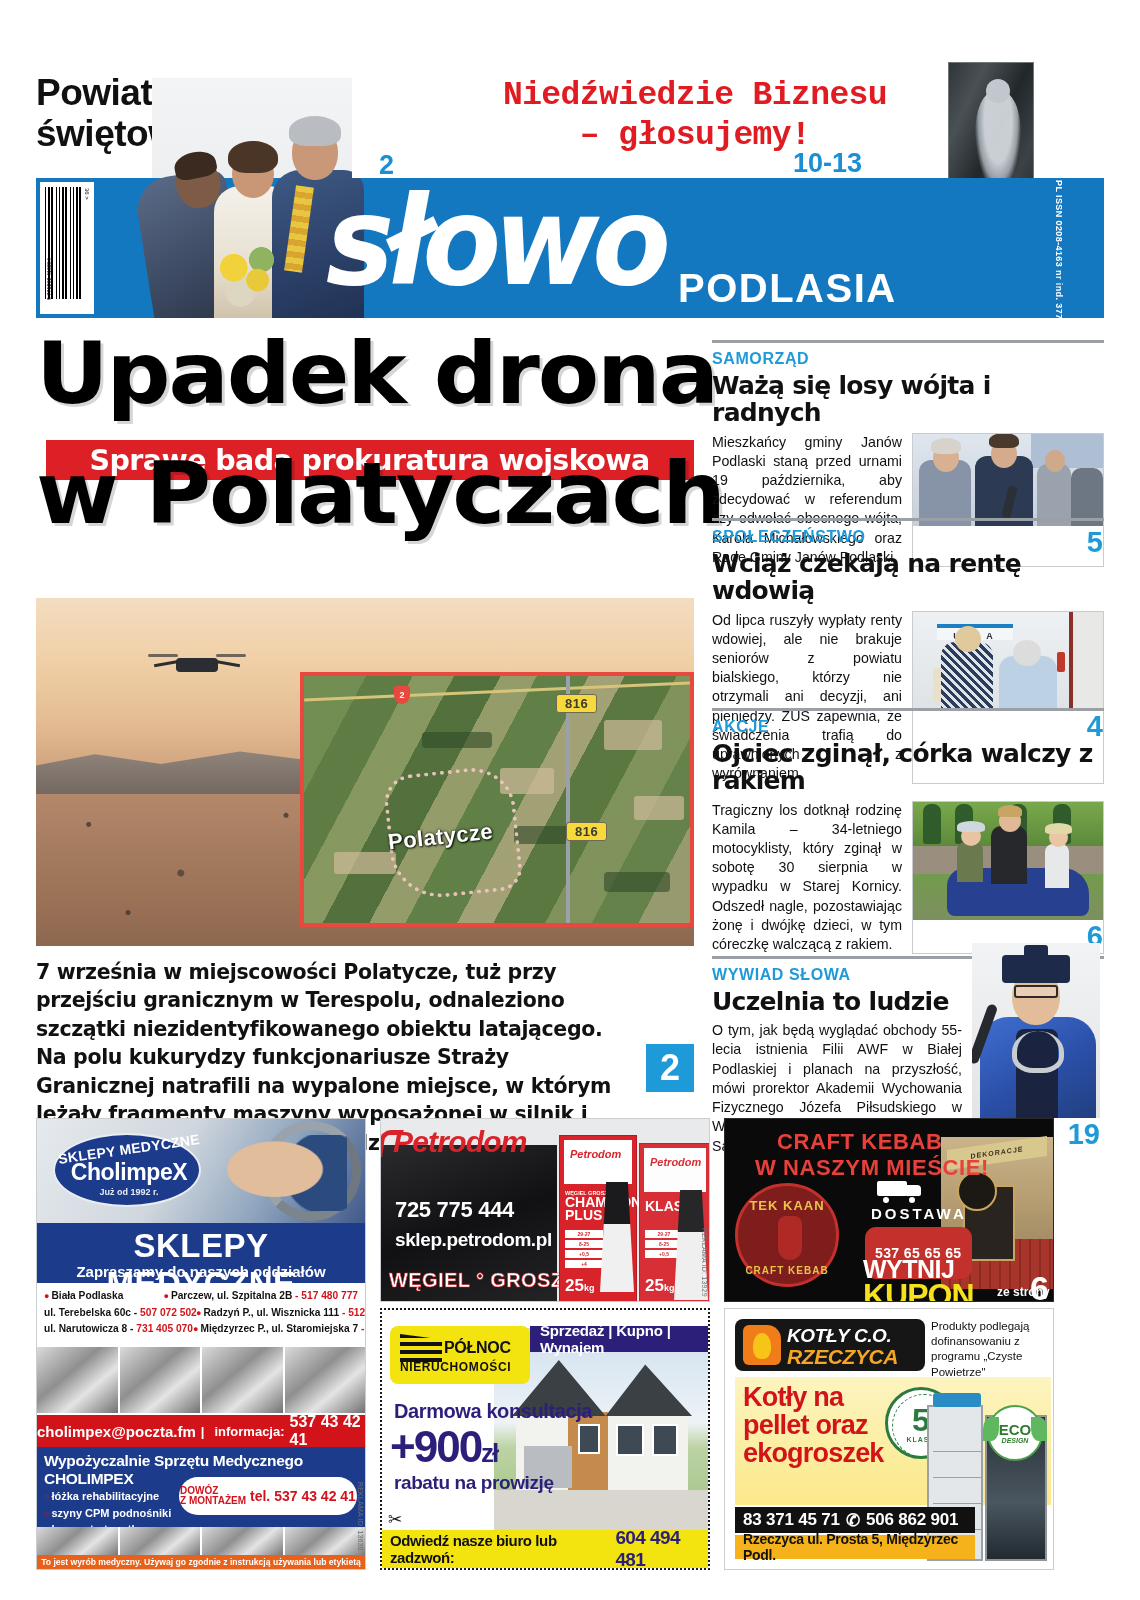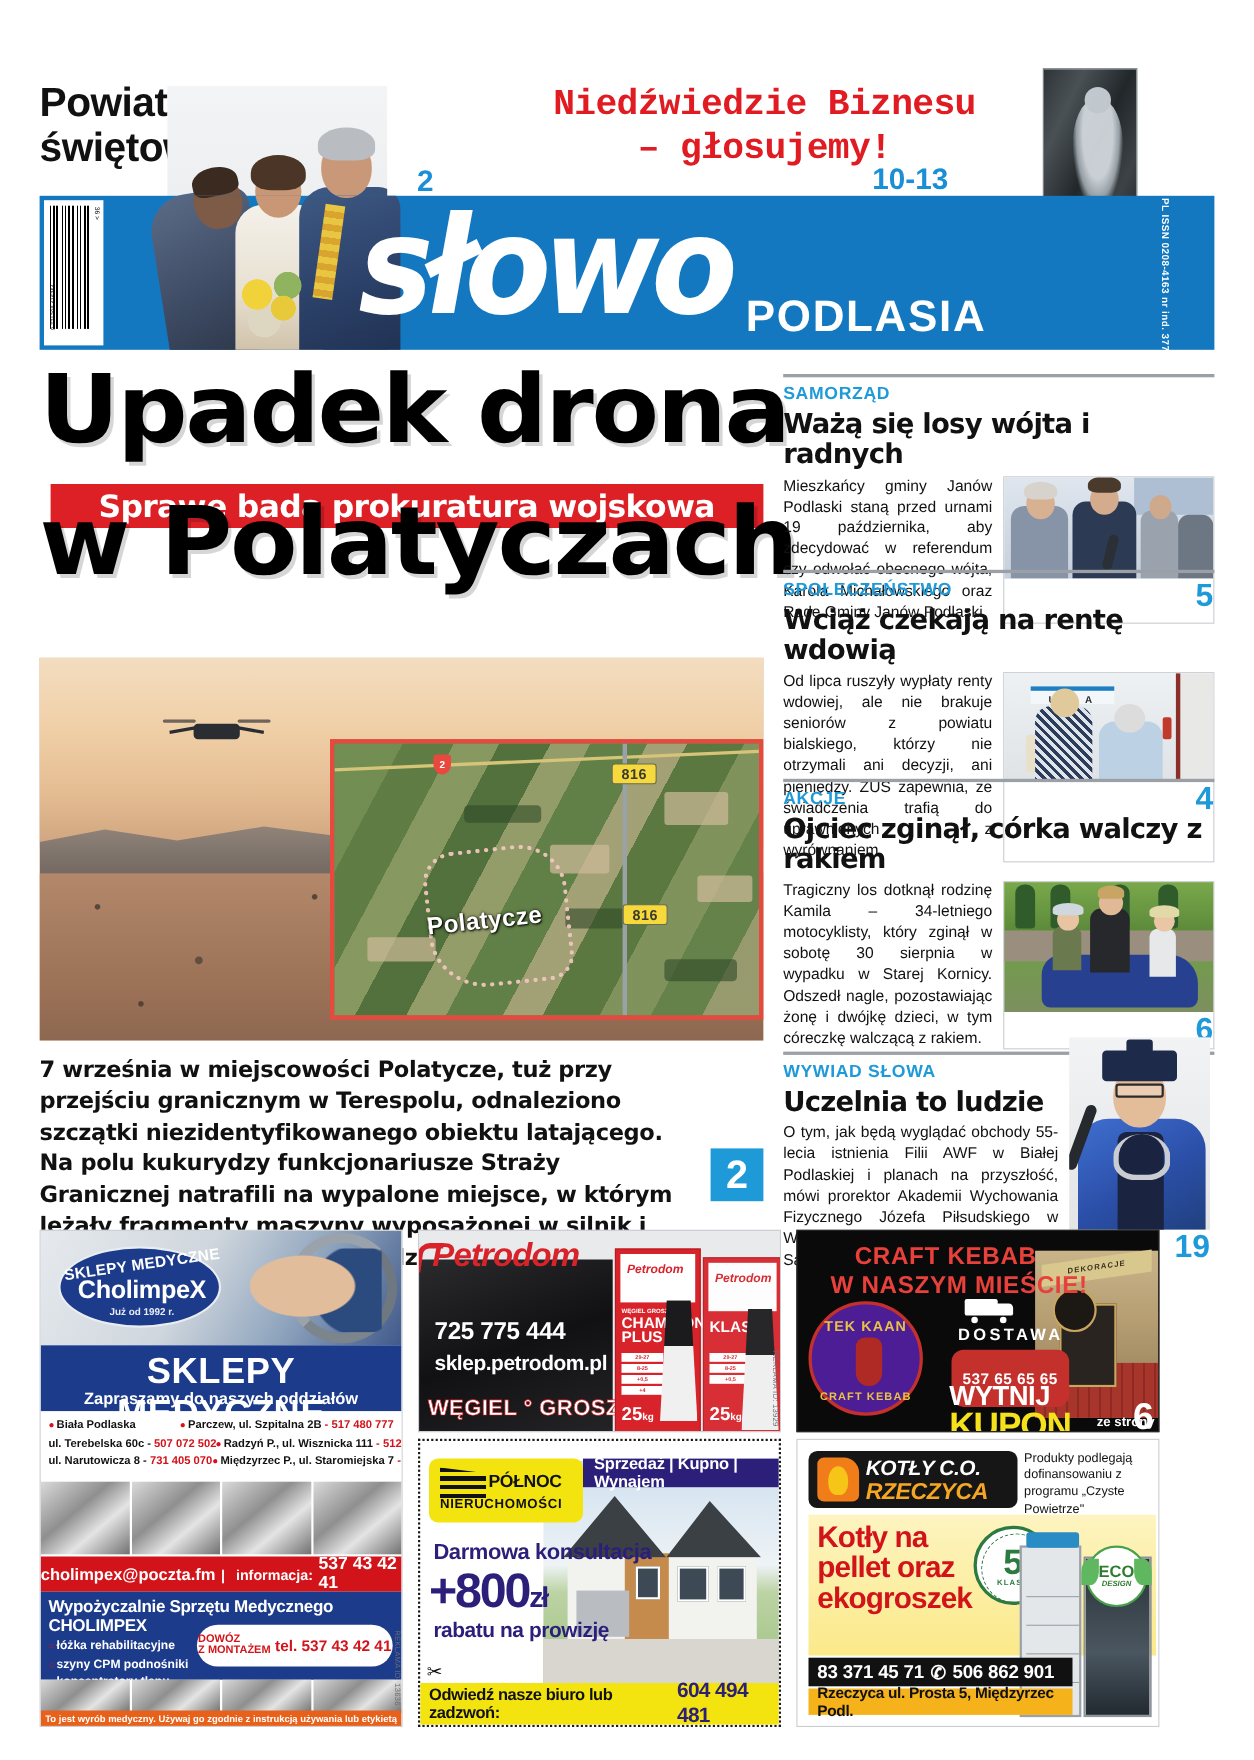--- a/index.html
+++ b/index.html
@@ -426,21 +426,21 @@
     display:flex; align-items:center; padding-left:8px; }
   .pf-a { font-size:15px; font-weight:800; color:#111; letter-spacing:-.4px; }
   .pf-b { font-size:19px; font-weight:800; color:#2b1f7a; letter-spacing:-.6px; margin-left:6px; }
   .scissor { position:absolute; left:6px; bottom:38px; font-size:17px; color:#111; }
 
   
   .keb { left:688px; top:0; width:330px; height:184px; background:#0a0a0a; border:1px solid #2a2a2a; }
   .keb-t1 { position:absolute; left:52px; top:10px; font-size:22px; font-weight:800; color:#e8403a; letter-spacing:.6px; }
   .keb-t2 { position:absolute; left:30px; top:36px; font-size:22px; font-weight:800; color:#e8403a; letter-spacing:.6px; }
   .keb-circle { position:absolute; left:10px; top:64px; width:104px; height:104px; border-radius:50%;
-    border:3px solid #c4302b; background:#4c1d95; }
+    border:3px solid #c4302b; background:#7f1d1d; }
   .kc-t1 { position:absolute; left:0; top:12px; width:100%; text-align:center; font-size:13px; font-weight:800; color:#e8c34a; letter-spacing:1px;}
   .kc-t2 { position:absolute; left:0; bottom:8px; width:100%; text-align:center; font-size:10px; font-weight:800; color:#e8c34a; letter-spacing:1px;}
   .kc-meat { position:absolute; left:40px; top:30px; width:24px; height:44px; background:#b02a25;
     border-radius:8px 8px 12px 12px; }
   .keb-truck { position:absolute; left:152px; top:60px; width:46px; height:22px; }
   .kt-b { position:absolute; left:0; top:2px; width:30px; height:15px; background:#fff; border-radius:2px; }
   .kt-c { position:absolute; left:28px; top:6px; width:16px; height:11px; background:#fff; border-radius:2px 4px 2px 2px; }
   .kt-w { position:absolute; bottom:-2px; width:6px; height:6px; background:#fff; border-radius:50%; }
   .keb-dost { position:absolute; left:146px; top:86px; font-size:15px; font-weight:700; color:#fff; letter-spacing:3px; }
   .keb-tel { position:absolute; left:140px; top:108px; background:#c4302b; color:#fff; font-size:14px;
@@ -824,21 +824,21 @@
         <div class="ph-win" style="left:84px;top:96px;width:22px;height:30px;"></div>
         <div class="ph-gar"></div>
       </div>
       <div class="pol-bar">Sprzedaż | Kupno | Wynajem</div>
       <div class="pol-badge">
         <div class="pb-lines"></div>
         <div class="pb-t1">PÓŁNOC</div>
         <div class="pb-t2">NIERUCHOMOŚCI</div>
       </div>
       <div class="pol-c1">Darmowa konsultacja</div>
-      <div class="pol-c2"><span>+800</span><small>zł</small></div>
+      <div class="pol-c2"><span>+900</span><small>zł</small></div>
       <div class="pol-c3">rabatu na prowizję</div>
       <div class="scissor">✂</div>
       <div class="pol-foot">
         <span class="pf-a">Odwiedź nasze biuro lub zadzwoń:</span>
         <span class="pf-b">604 494 481</span>
       </div>
 
     </div>
 
     <div class="ad-box keb">

